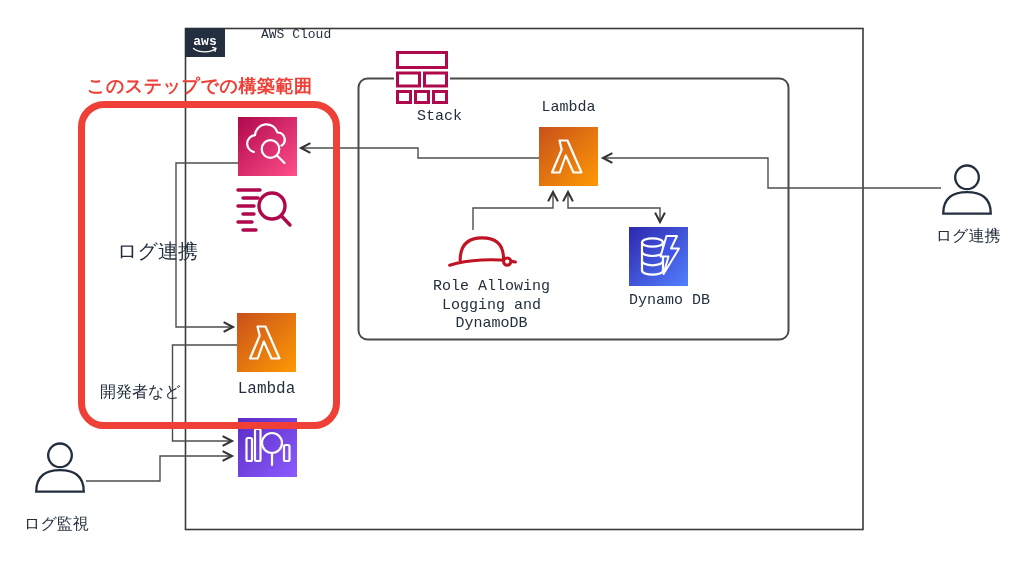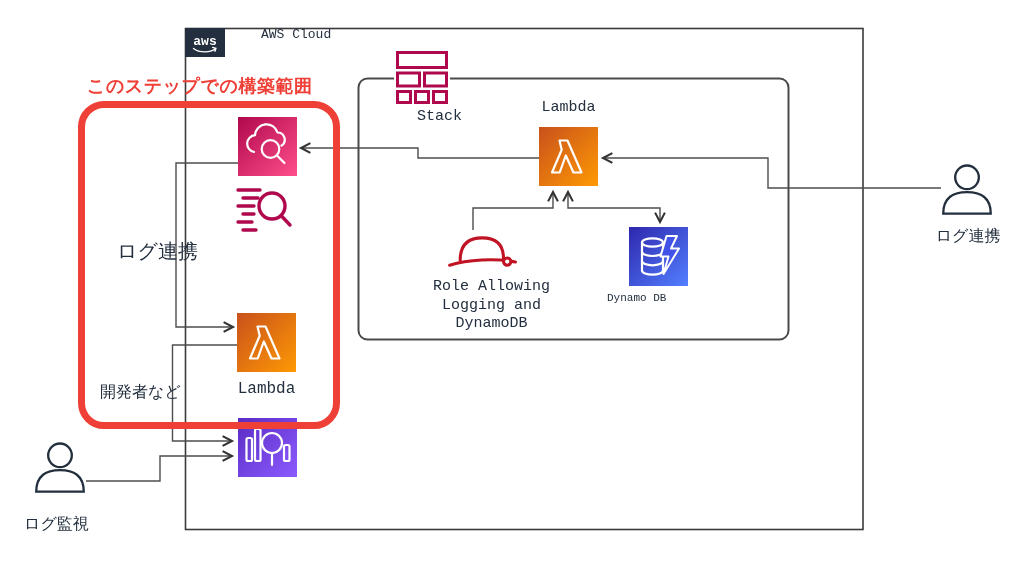--- a/index.html
+++ b/index.html
@@ -28,21 +28,21 @@
     position:absolute;z-index:20;left:78px;top:101px;width:262px;height:328px;
     border:7px solid var(--accent-red,#ee4036);border-radius:26px;pointer-events:none;box-sizing:border-box;
   }
   .lbl{position:absolute;z-index:30;white-space:nowrap;}
   #aws-logo{position:absolute;z-index:15;left:185px;top:28px;width:40px;height:29px;background:var(--logo-bg,#232f3e);}
   #aws-cloud-label{left:233px;top:27px;font-size:13px;margin-left:28px;}
   #highlight-title{left:87px;top:74px;font-size:18px;font-weight:bold;color:var(--accent-red,#ee4036);letter-spacing:0.5px;}
   #stack-label{left:382px;top:108px;width:80px;text-align:right;font-size:15px;}
   #lambda-stack-label{left:529px;top:99px;width:79px;text-align:center;font-size:15px;}
   #role-label{left:433px;top:278px;font-size:15px;line-height:18.5px;white-space:nowrap;text-align:center;}
-  #dynamodb-label{left:607px;top:292px;width:103px;text-align:left;font-size:11px;}
+  #dynamodb-label{left:607px;top:292px;width:103px;text-align:right;font-size:15px;}
   #cloudwatch-label{left:237px;top:239px;font-size:16px;line-height:19.5px;}
   #lambda-logging-label{left:227px;top:380px;width:79px;text-align:center;font-size:16px;}
   #opensearch-label{left:217px;top:479px;width:100px;text-align:center;font-size:16px;line-height:19px;}
   #log-link-label{left:117px;top:238px;font-size:20px;}
   #log-output-label{left:100px;top:382px;font-size:16px;}
   #log-monitor-label{left:24px;top:514px;font-size:16px;}
   #developer-label{left:918px;top:226px;width:100px;text-align:center;font-size:16px;}
 </style>
 </head>
 <body>

